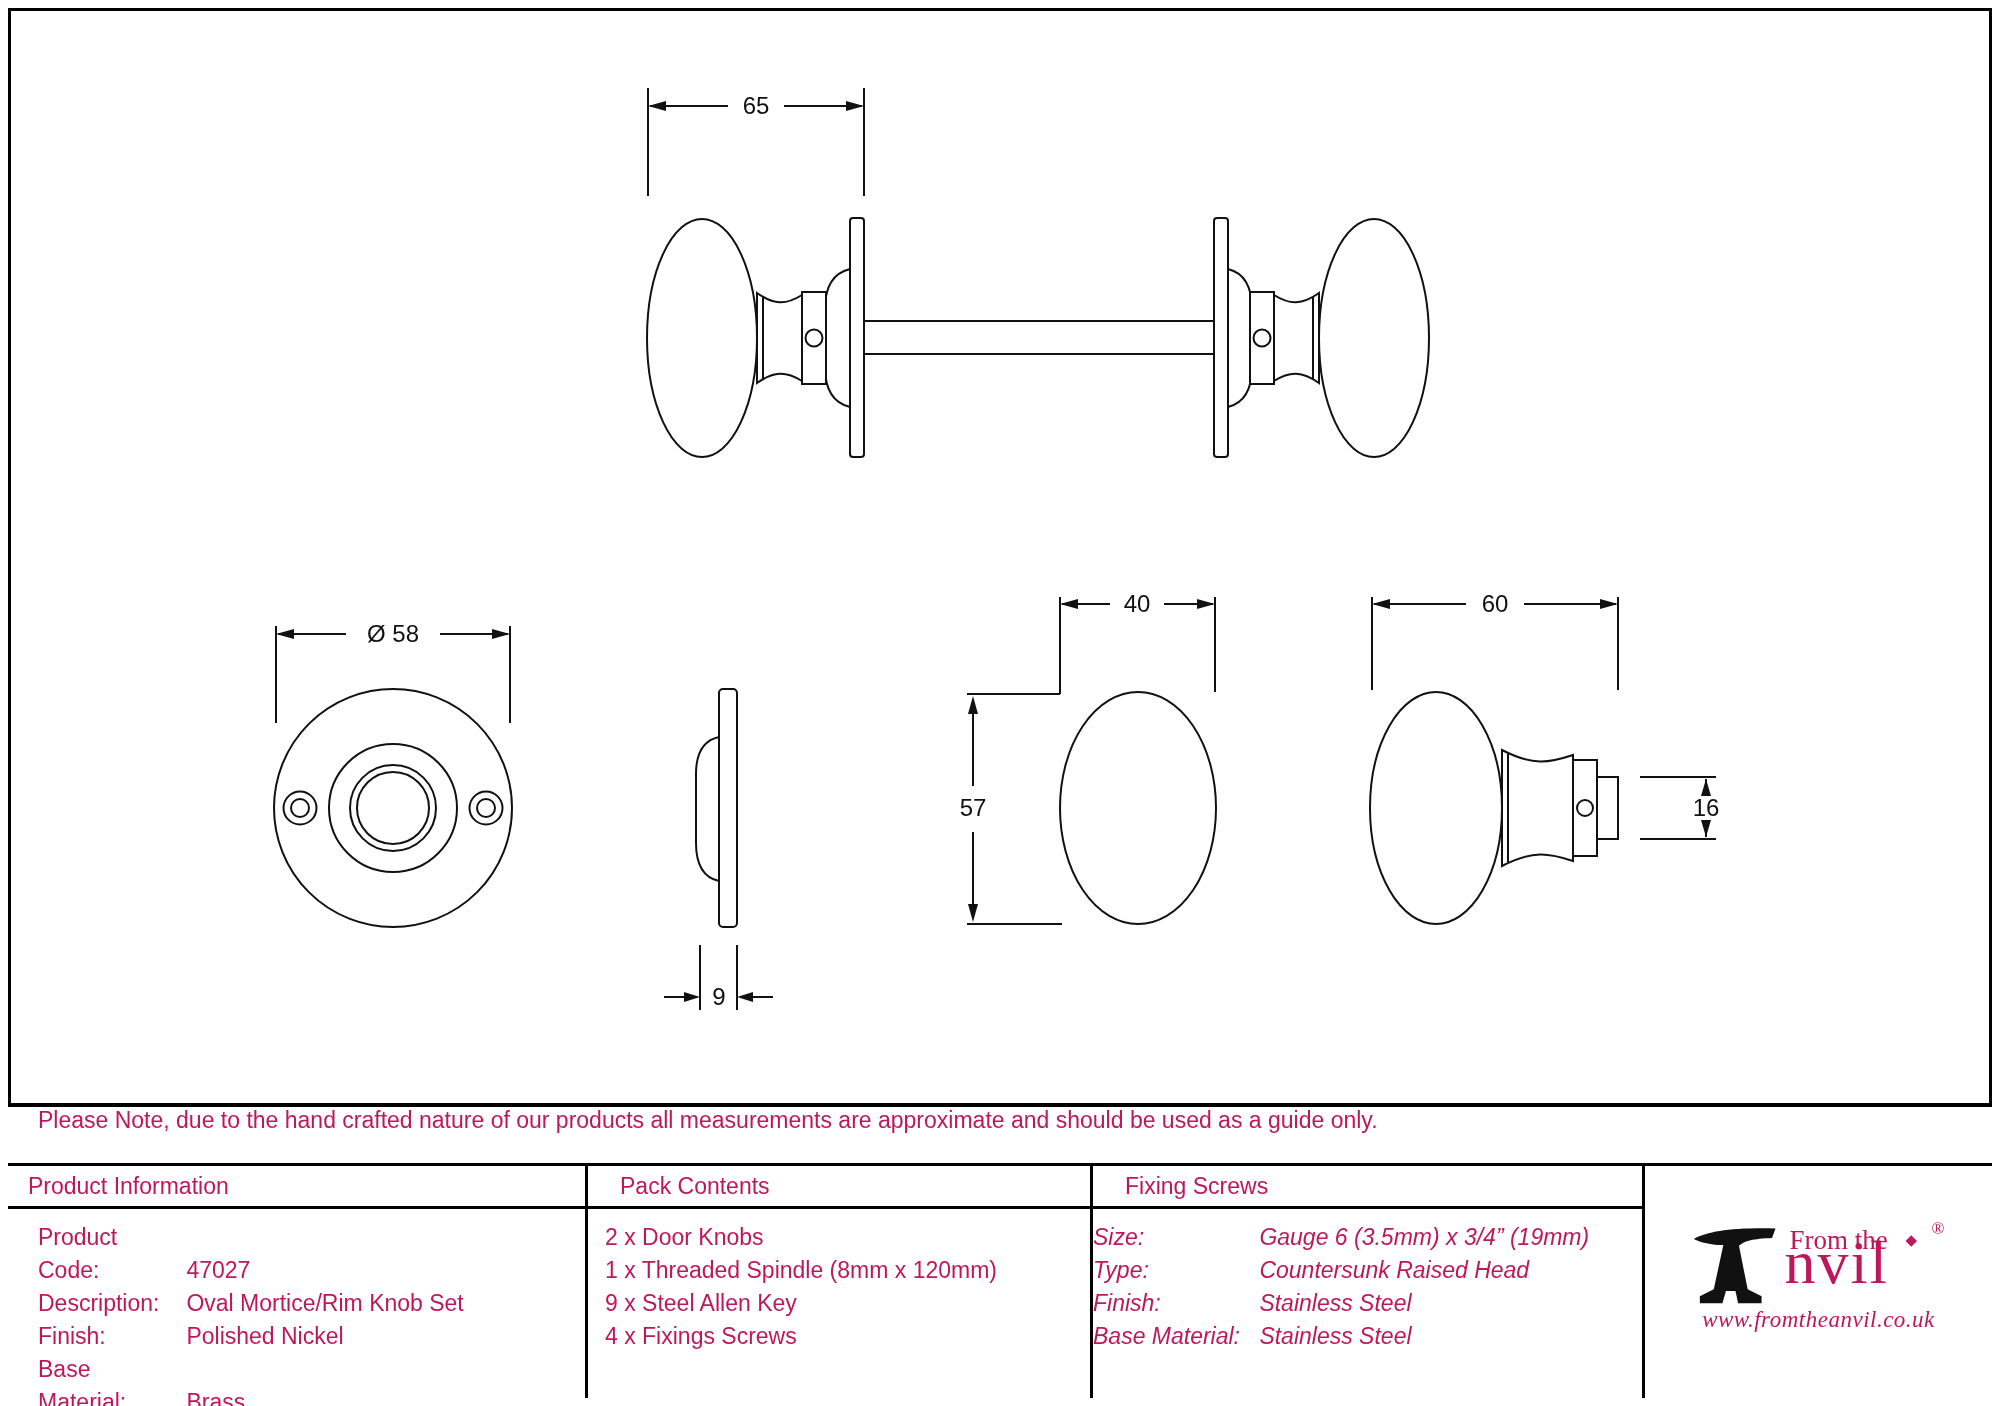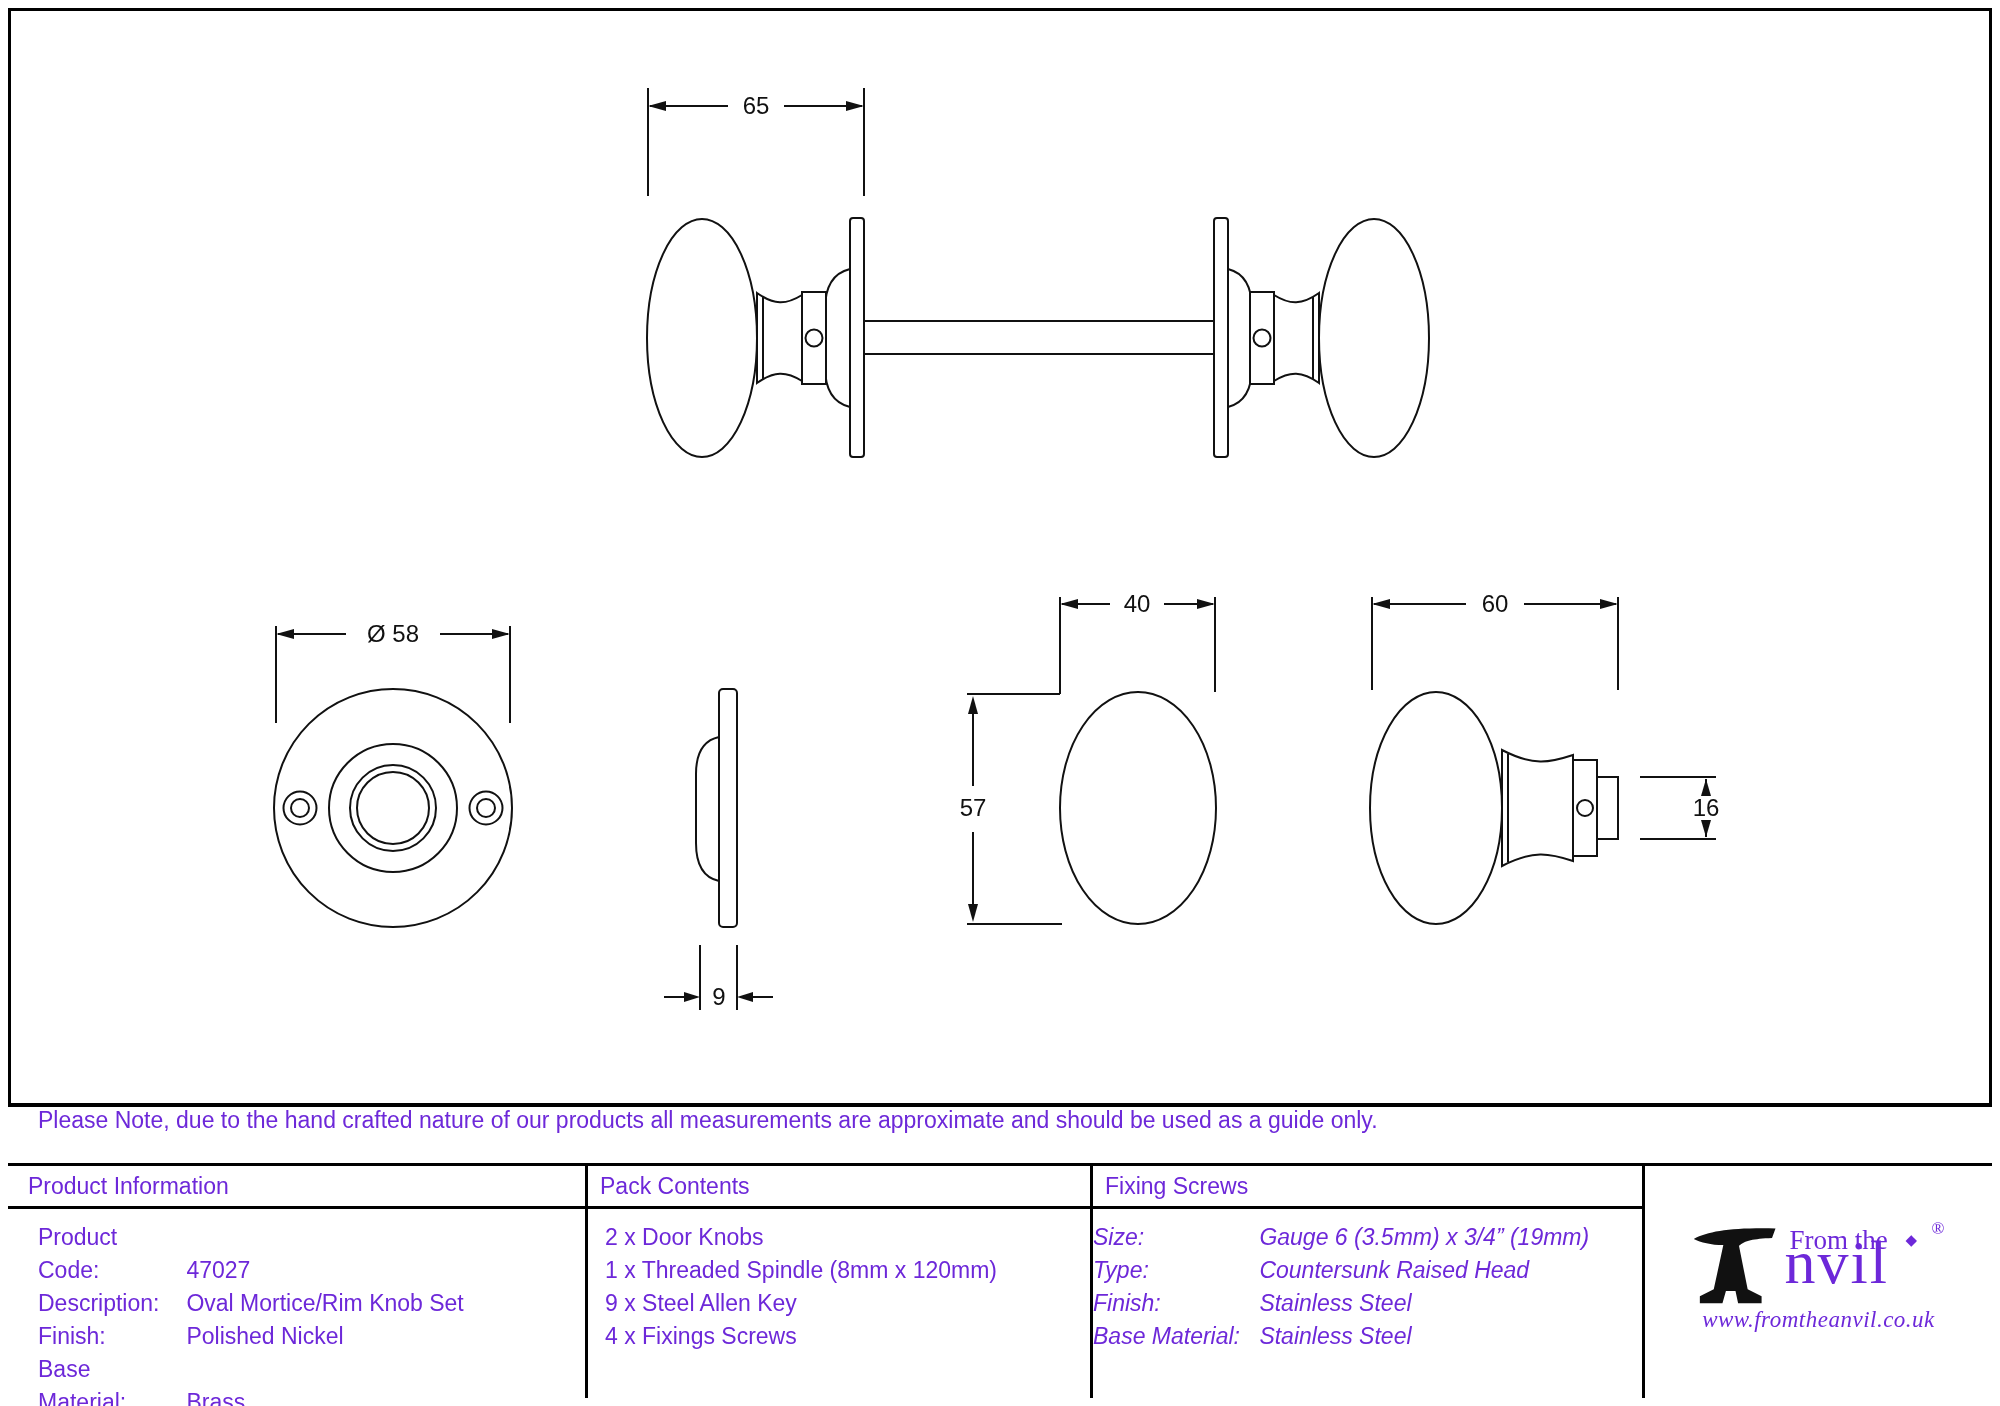--- a/index.html
+++ b/index.html
@@ -1,33 +1,33 @@
 <!DOCTYPE html>
 <html><head>
 <meta charset="utf-8">
 <style>
   html,body{margin:0;padding:0;background:#fff;}
   #page{position:relative;width:2000px;height:1406px;background:#fff;
-        font-family:"Liberation Sans",sans-serif;color:#6d28d9;overflow:hidden;}
+        font-family:"Liberation Sans",sans-serif;color:#be185d;overflow:hidden;}
   #frame{position:absolute;left:8px;top:8px;right:8px;bottom:8px;border:3px solid #000;}
   #drawing-svg{position:absolute;left:0;top:0;}
   .dim-text{font-family:"Liberation Sans",sans-serif;font-size:24px;fill:#111;}
   
   #bottom{position:absolute;left:8px;right:8px;top:1103px;bottom:8px;
           border-top:4px solid #000;display:flex;flex-direction:column;background:#fff;}
   #note-row{height:56px;border-bottom:3px solid #000;display:flex;
             padding-left:30px;font-size:23px;}
   #table-row{flex:1;display:flex;min-height:0;}
   .col{border-right:3px solid #000;display:flex;flex-direction:column;box-sizing:border-box;}
   .col1{width:580px;}
   .col2{width:505px;}
   .col3{width:552px;}
   .col4{flex:1;border-right:none;align-items:center;justify-content:center;display:flex;}
   .col-header{height:40px;border-bottom:3px solid #000;font-size:23px;
-              display:flex;align-items:center;padding-left:12px;flex:none;}
+              display:flex;align-items:center;padding-left:32px;flex:none;}
   .col1 .col-header{padding-left:20px;}
   .col-body{padding-top:12px;font-size:23px;line-height:33px;}
   .col1 .col-body{padding-left:30px;}
   .col2 .col-body{padding-left:17px;}
   .col3 .col-body{font-style:italic;}
   .lbl{display:inline-block;}
   .col1 .lbl{width:142px;}
   .col3 .lbl{width:160px;}
   
   #logo{position:relative;width:262px;height:118px;}

